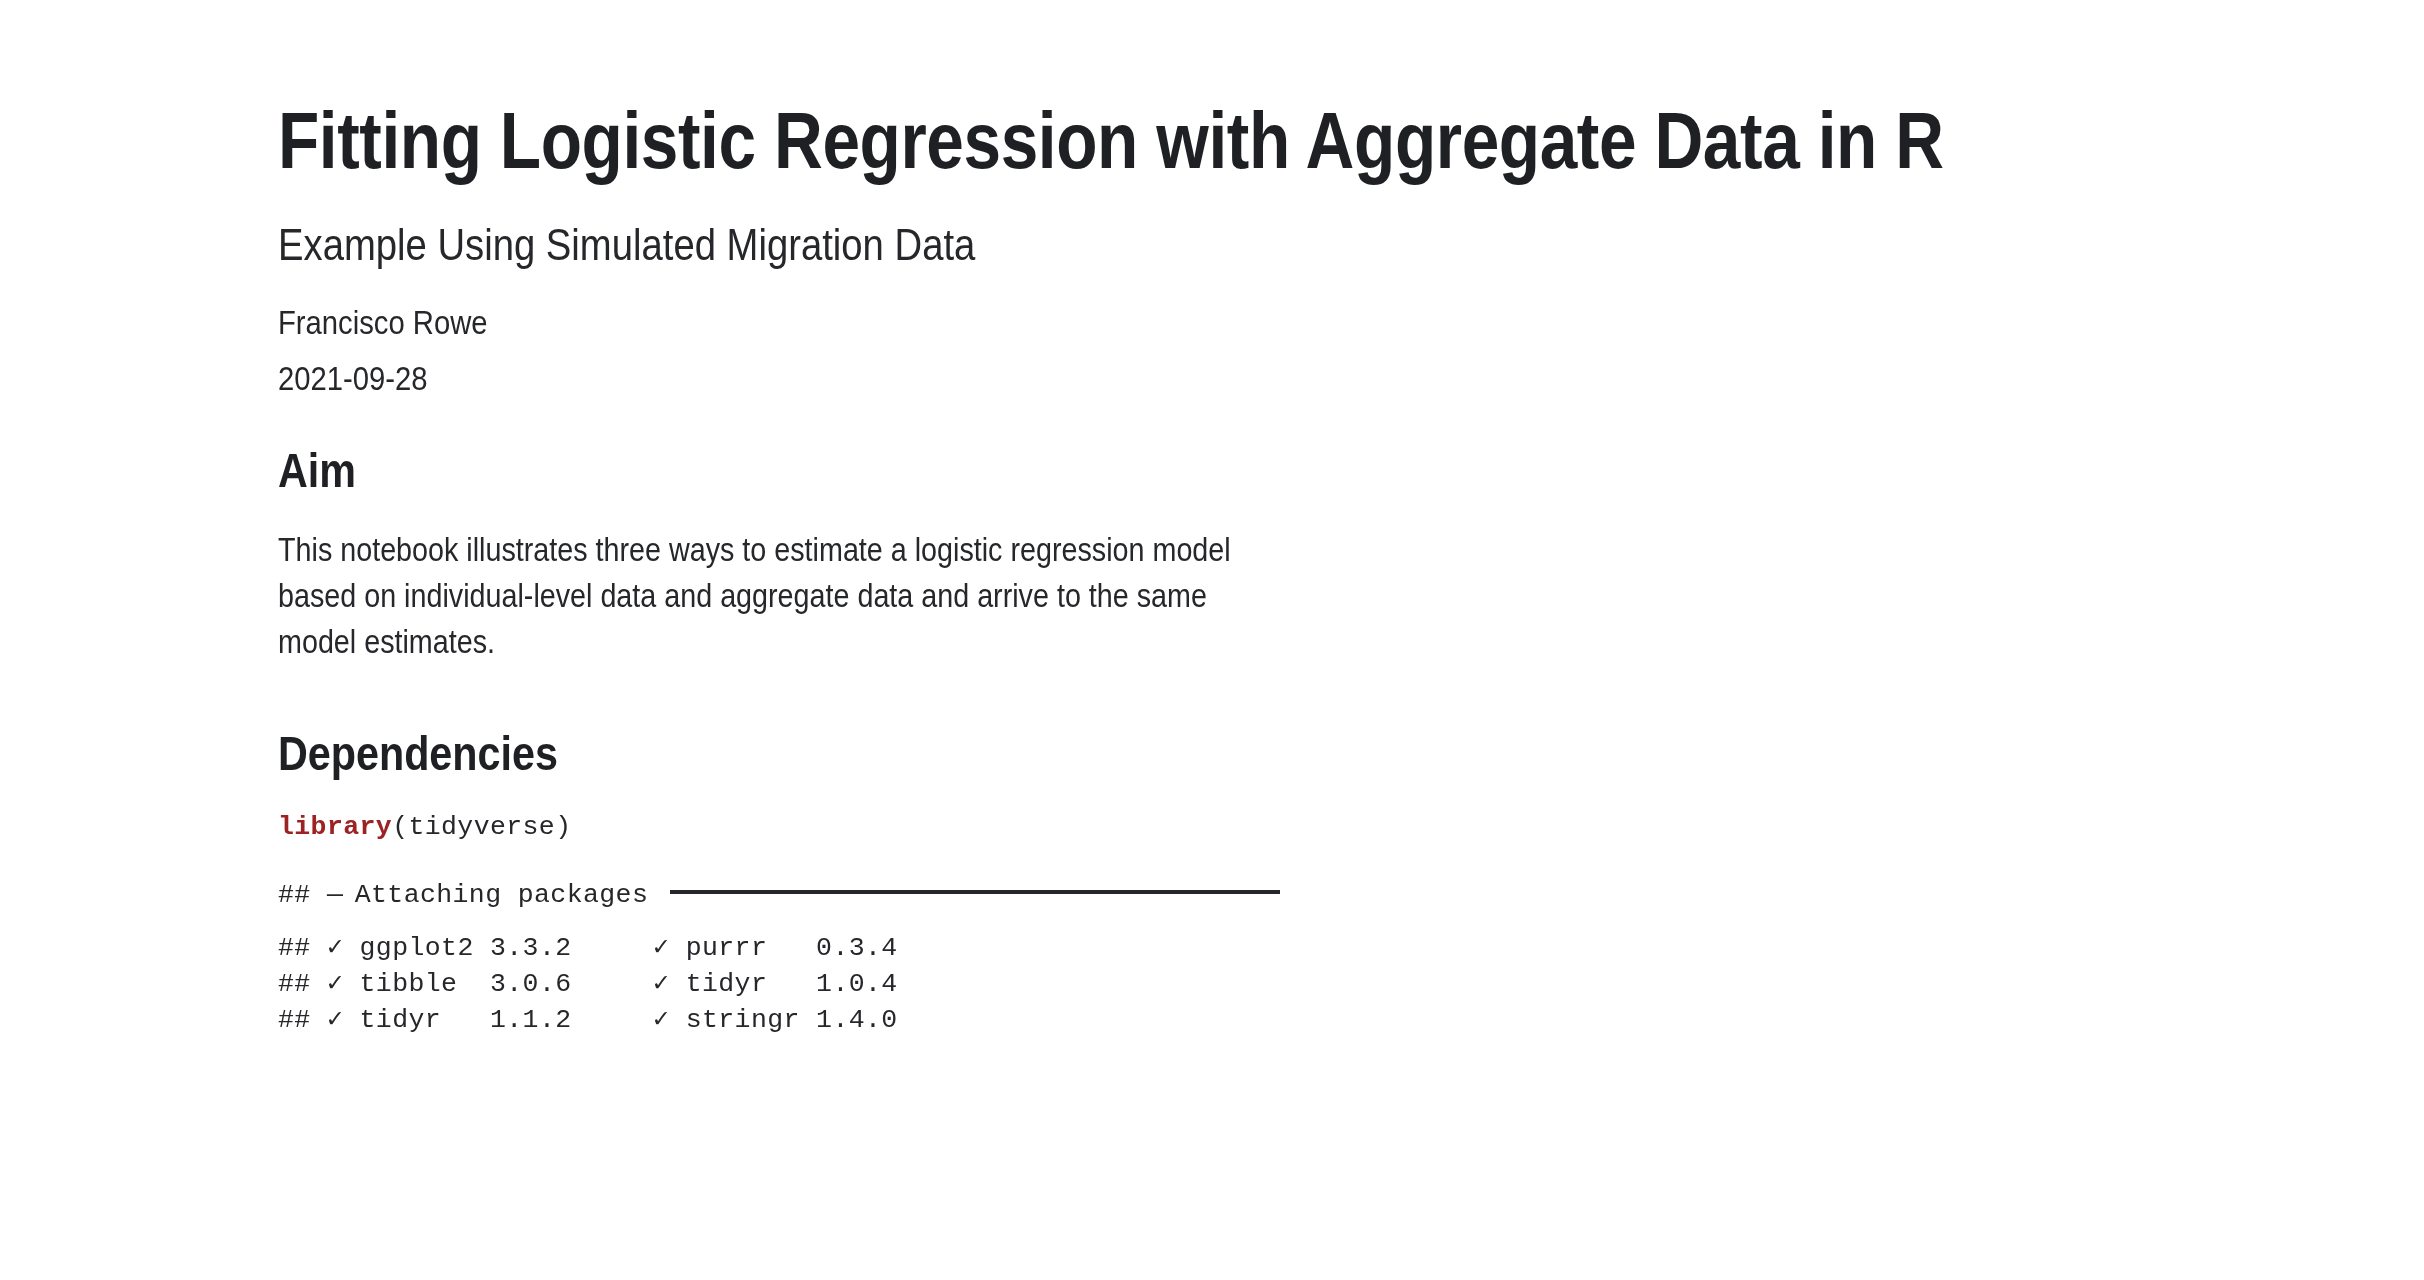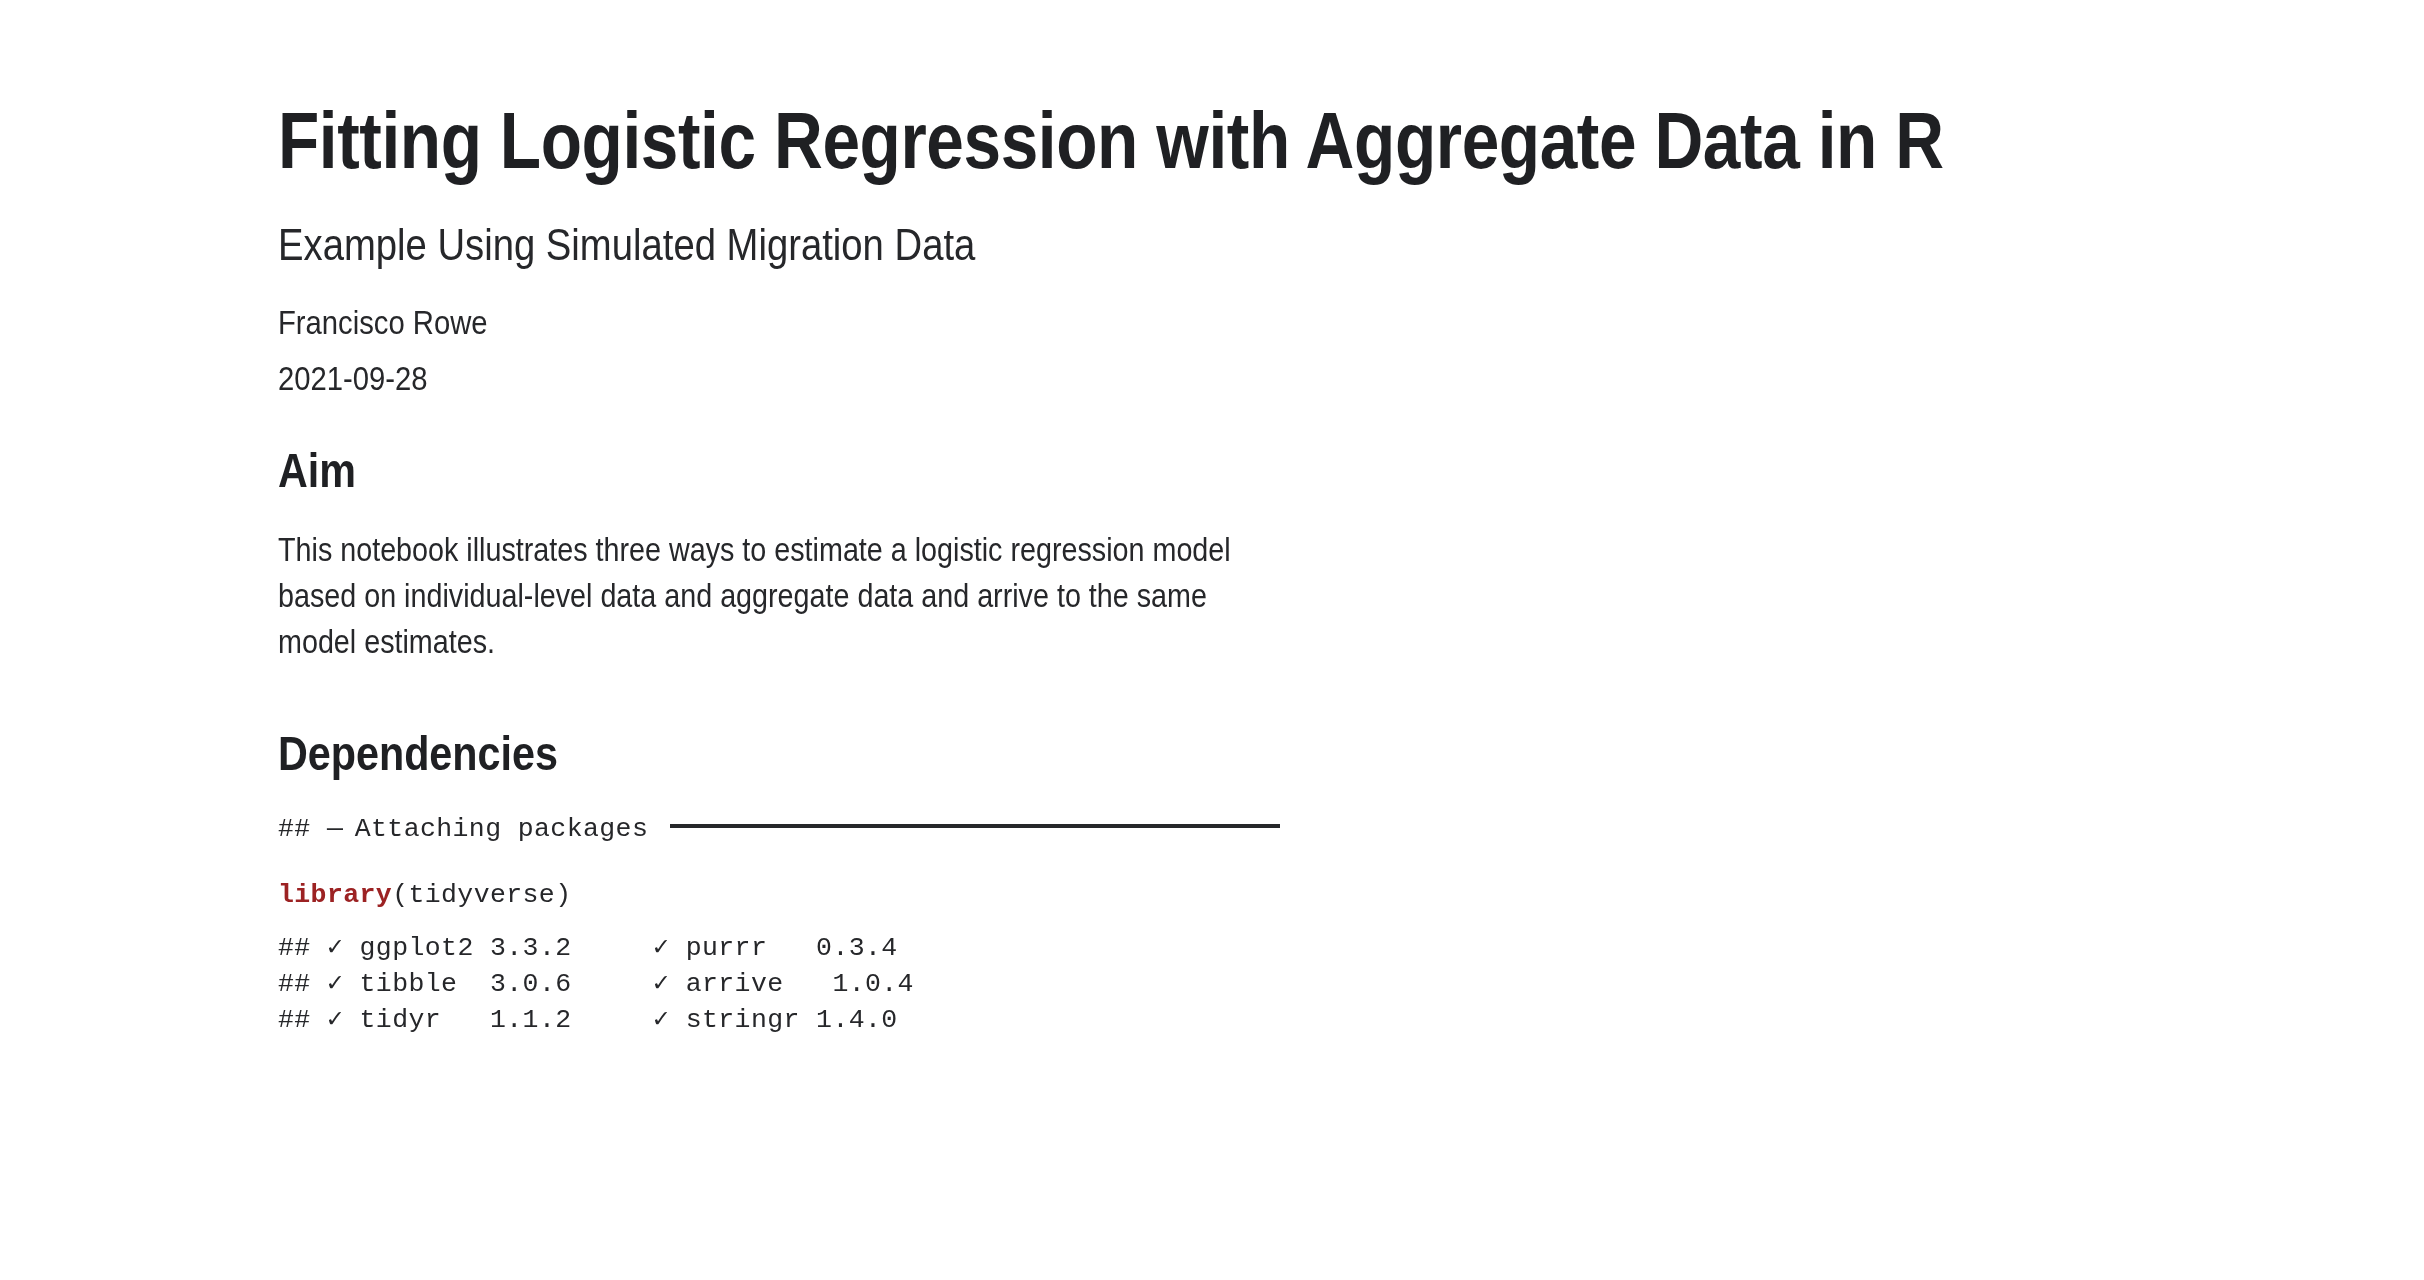--- a/index.html
+++ b/index.html
@@ -156,22 +156,22 @@
     <div class="doc-author">Francisco Rowe</div>
 
     <div class="doc-date">2021-09-28</div>
 
     <h2 id="sec-aim-heading" class="section-h2">Aim</h2>
 
     <p class="body-para">This notebook illustrates three ways to estimate a logistic regression model based on individual-level data and aggregate data and arrive to the same model estimates.</p>
 
     <h2 id="sec-dep-heading" class="section-h2">Dependencies</h2>
 
+    <pre id="code-library" class="code-block"><span class="kw-fn">library</span><span>(tidyverse)</span></pre>
+
     <pre id="out-attaching" class="code-block"><span>## </span><span class="em-dash">— </span><span>Attaching packages </span><span class="rule-line"></span></pre>
 
-    <pre id="code-library" class="code-block"><span class="kw-fn">library</span><span>(tidyverse)</span></pre>
-
     <pre id="out-versions" class="code-block"><span>## ✓ ggplot2 3.3.2     ✓ purrr   0.3.4</span>
-<span>## ✓ tibble  3.0.6     ✓ arrive   1.0.4</span>
+<span>## ✓ tibble  3.0.6     ✓ tidyr   1.0.4</span>
 <span>## ✓ tidyr   1.1.2     ✓ stringr 1.4.0</span></pre>
 
   </div>
 </div>
 
 </body></html>

